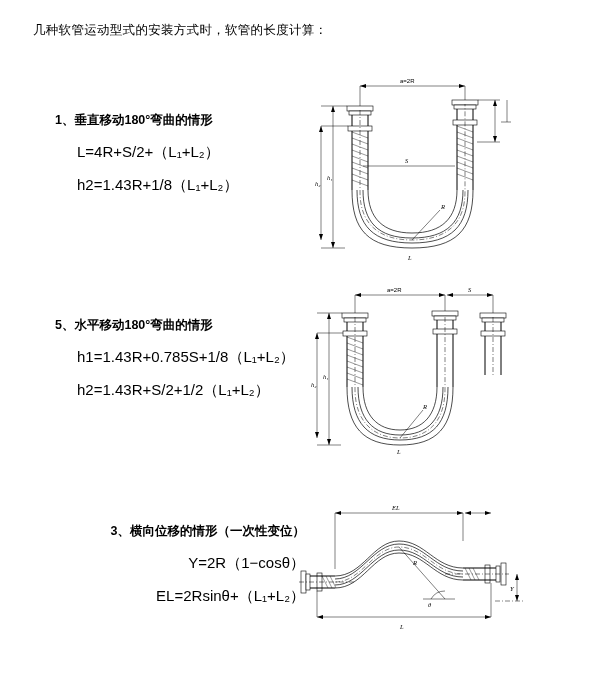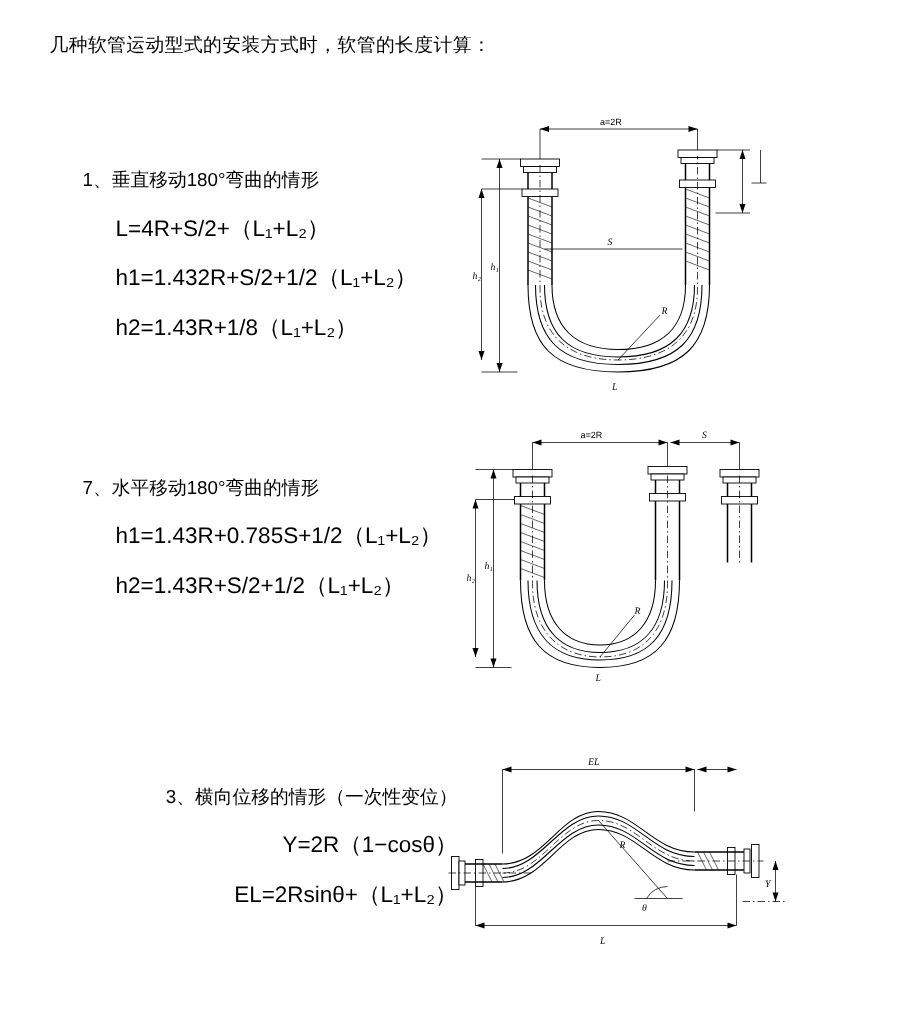--- a/index.html
+++ b/index.html
@@ -40,20 +40,21 @@
     left: 55px;
     top: 42px;
     width: 250px;
   }
   .sec3 .text-col { top: 28px; text-align: right; }
 
   .sec-title {
     font-size: 12.5px;
     margin: 0 0 9px 0;
     white-space: nowrap;
+    font-weight: bold;
   }
   .formula {
     font-size: 15px;
     margin: 14px 0 9px 22px;
     white-space: nowrap;
   }
   .formula:last-child { margin-bottom: 0; }
 
   .fig {
     position: absolute;
@@ -77,21 +78,20 @@
 <body>
 
 <div class="page">
 
   <div class="heading">几种软管运动型式的安装方式时，软管的长度计算：</div>
 
   <div class="section sec1">
     <div class="text-col">
       <p class="sec-title">1、垂直移动180°弯曲的情形</p>
       <p class="formula">L=4R+S/2+（L₁+L₂）</p>
-      <p class="formula">h1=1.432R+S/2+1/2（L₁+L₂）</p>
       <p class="formula">h2=1.43R+1/8（L₁+L₂）</p>
     </div>
 
     <div class="fig fig1">
       <svg width="220" height="190" viewBox="0 0 220 190">
 
         <line class="dim" x1="55" y1="16" x2="160" y2="16"></line>
         <path class="fillblk" d="M55,16 l6,-2 l0,4 z"></path>
         <path class="fillblk" d="M160,16 l-6,-2 l0,4 z"></path>
         <text class="lbl" x="95" y="13">a=2R</text>
@@ -168,22 +168,22 @@
         <line class="dim" x1="202" y1="30" x2="202" y2="52"></line>
         <line class="dim" x1="196" y1="52" x2="206" y2="52"></line>
 
         <text class="lbl-it" x="103" y="190">L</text>
       </svg>
     </div>
   </div>
 
   <div class="section sec2">
     <div class="text-col">
-      <p class="sec-title">7、水平移动180°弯曲的情形</p>
-      <p class="formula">h1=1.43R+0.785S+1/2（L₁+L₂）</p>
+      <p class="sec-title">5、水平移动180°弯曲的情形</p>
+      <p class="formula">h1=1.43R+0.785S+1/8（L₁+L₂）</p>
       <p class="formula">h2=1.43R+S/2+1/2（L₁+L₂）</p>
     </div>
 
     <div class="fig fig2">
       <svg width="220" height="180" viewBox="0 0 220 180">
 
         <line class="dim" x1="50" y1="20" x2="140" y2="20"></line>
         <path class="fillblk" d="M50,20 l6,-2 l0,4 z"></path>
         <path class="fillblk" d="M140,20 l-6,-2 l0,4 z"></path>
         <text class="lbl" x="82" y="17">a=2R</text>

